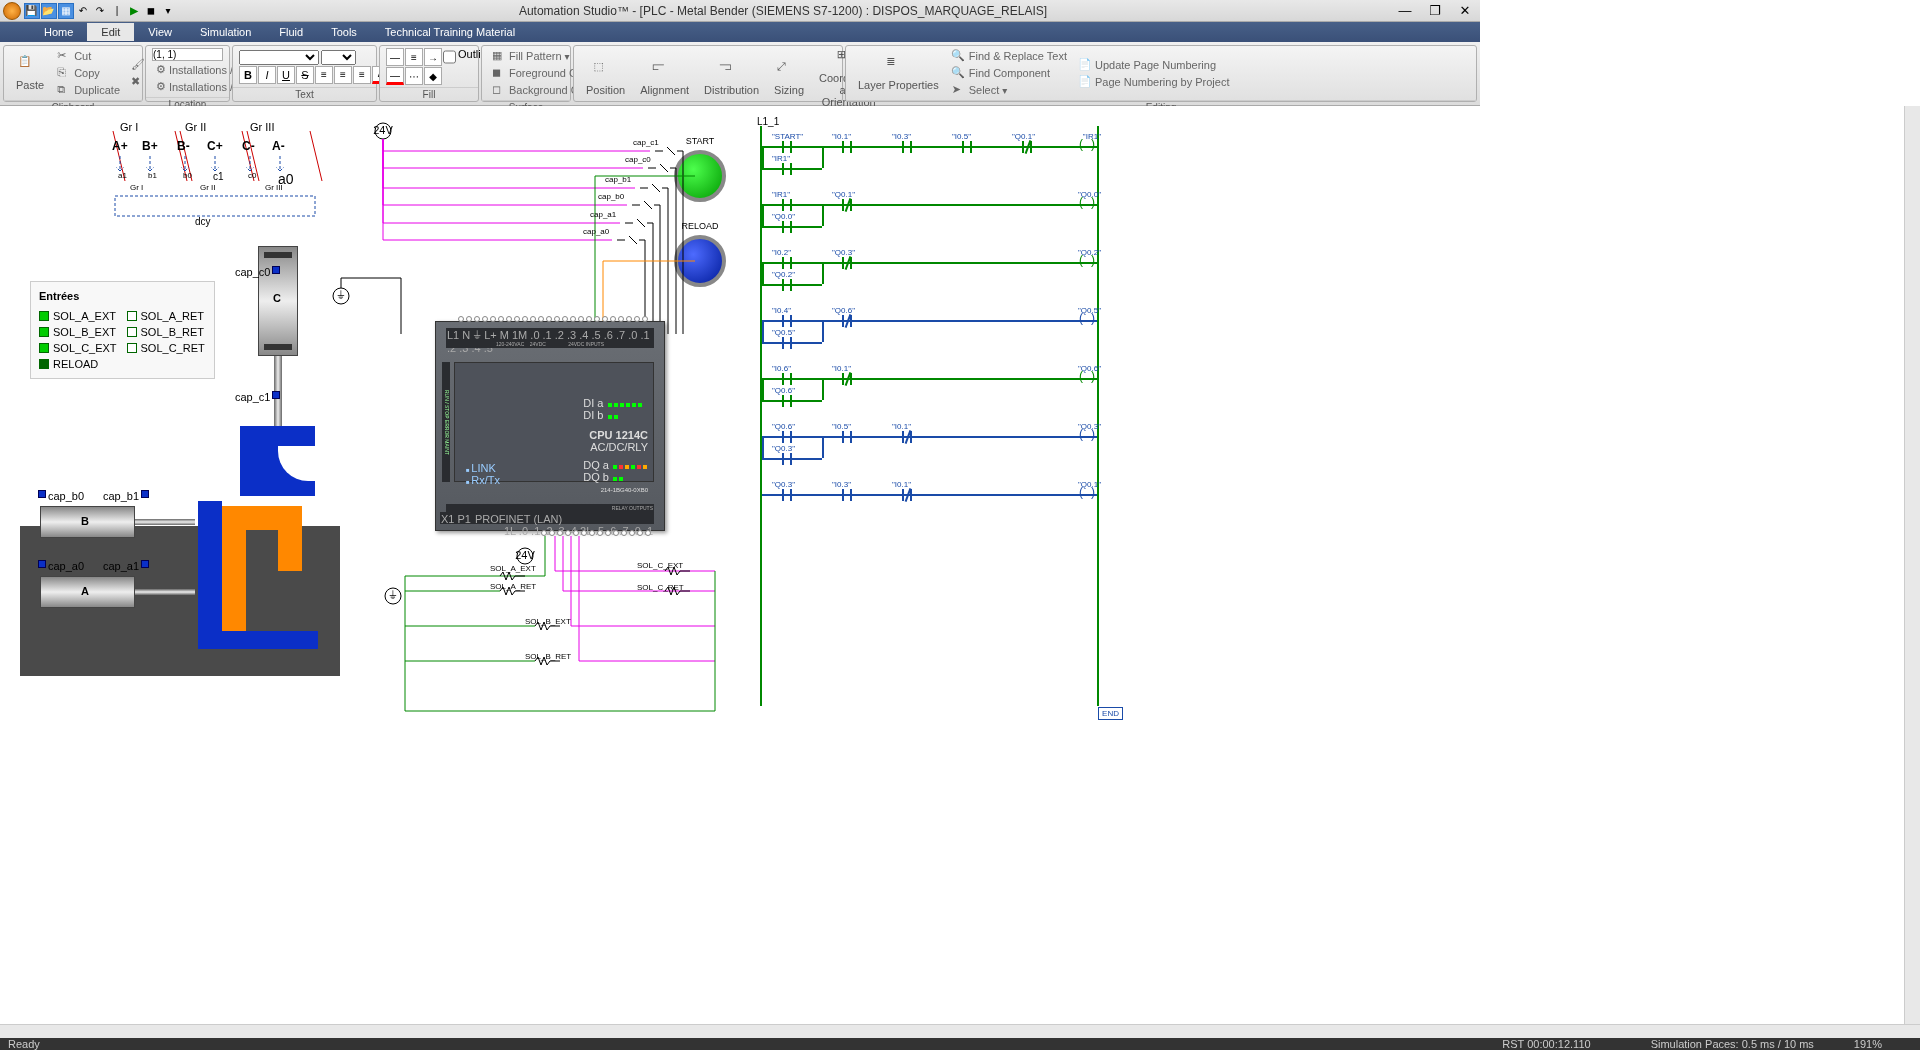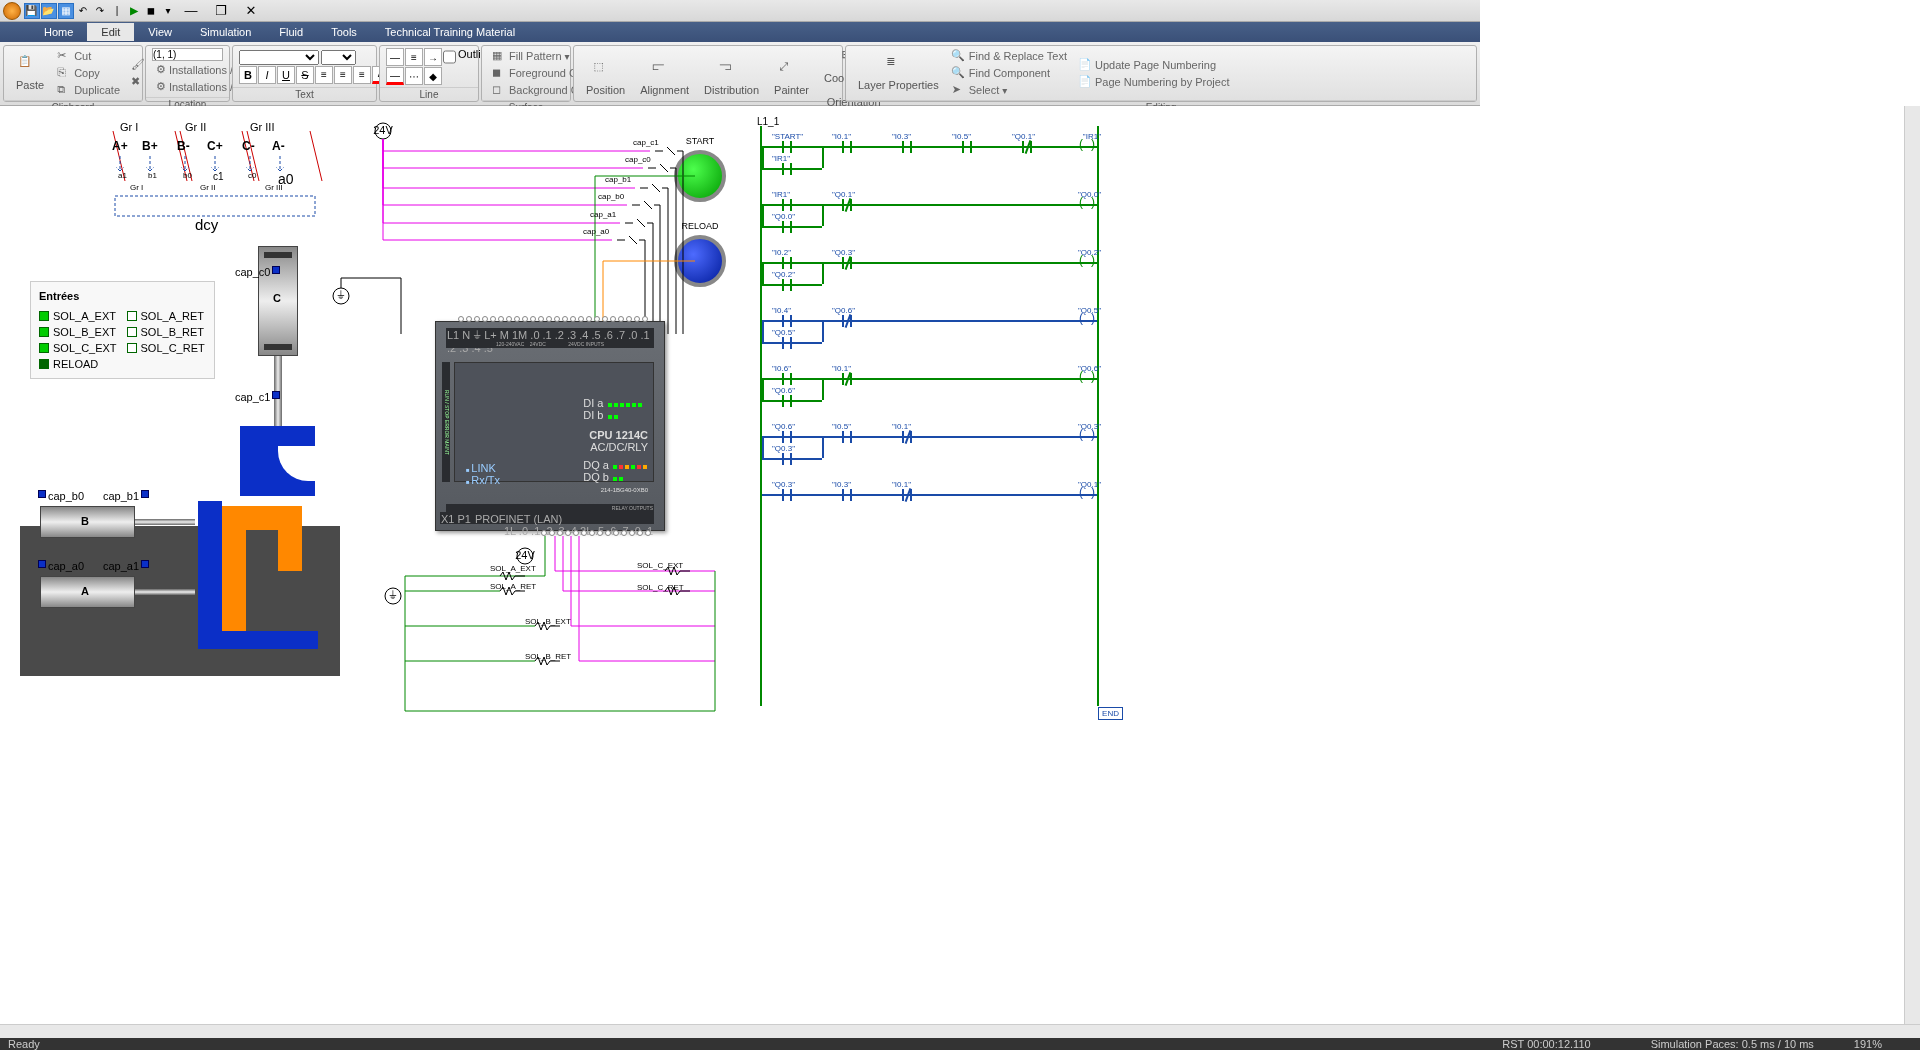--- a/index.html
+++ b/index.html
@@ -85,20 +85,21 @@
     <span class="qb">💾</span>
     <span class="qb">📂</span>
     <span class="qb">▦</span>
     <span>↶</span>
     <span>↷</span>
     <span>|</span>
     <span class="qg">▶</span>
     <span>◼</span>
     <span>▾</span>
   </div>
+  <div class="title">Automation Studio™  - [PLC - Metal Bender (SIEMENS S7-1200) : DISPOS_MARQUAGE_RELAIS]</div>
   <div class="winbtns">
     <span>—</span>
     <span>❐</span>
     <span>✕</span>
   </div>
 </div>
 
 <div class="menubar">
   <div class="tab">Home</div>
   <div class="tab active">Edit</div>
@@ -200,21 +201,21 @@
               <span>Outline</span>
             </label>
       </div>
       <div style="display:flex;gap:1px">
         <span class="fmtbtn" style="border-bottom:3px solid red">—</span>
         <span class="fmtbtn">⋯</span>
         <span class="fmtbtn">◆</span>
       </div>
     </div>
       </div>
-    <div class="label">Line</div>
+    <div class="label">Fill</div>
   </div>
   <div class="rgroup" style="width:90px">
     <div class="body">
         <div class="vstack">
       <div class="rbtn"><span class="ic">▦</span><span>Fill Pattern</span>▾</div>
       <div class="rbtn"><span class="ic">◼</span><span>Foreground Colour</span>▾</div>
       <div class="rbtn"><span class="ic">◻</span><span>Background Colour</span>▾</div>
     </div>
       </div>
     <div class="label">Surface</div>
@@ -228,21 +229,21 @@
       <div class="bigbtn">
           <span class="ic">⫍</span>
           <span>Alignment</span>
         </div>
       <div class="bigbtn">
           <span class="ic">⫎</span>
           <span>Distribution</span>
         </div>
       <div class="bigbtn">
           <span class="ic">⤢</span>
-          <span>Painter</span>
+          <span>Sizing</span>
         </div>
       <div class="bigbtn">
           <span class="ic">⊞</span>
           <span style="text-align:center">Coordinates and Orientation</span>
         </div>
       <div class="rbtn">
           <span class="ic">👁</span>
           <span>Visibility</span>
         </div>
     </div>
@@ -319,21 +320,21 @@
     <div class="step" style="position:absolute;top:18px;left:162px">A-</div>
     <div style="position:absolute;top:50px;left:8px;font-size:8px">a1</div>
     <div style="position:absolute;top:50px;left:38px;font-size:8px">b1</div>
     <div style="position:absolute;top:50px;left:73px;font-size:8px">b0</div>
     <div style="position:absolute;top:50px;left:103px;font-size:10px">c1</div>
     <div style="position:absolute;top:50px;left:138px;font-size:8px">c0</div>
     <div style="position:absolute;top:50px;left:168px;font-size:14px">a0</div>
     <div style="position:absolute;top:62px;left:20px;font-size:8px">Gr I</div>
     <div style="position:absolute;top:62px;left:90px;font-size:8px">Gr II</div>
     <div style="position:absolute;top:62px;left:155px;font-size:8px">Gr III</div>
-    <div style="position:absolute;top:95px;left:85px;font-size:15px">dcy</div>
+    <div style="position:absolute;top:95px;left:85px;font-size:10px">dcy</div>
   </div>
 
   <div class="entrees">
     <div class="hdr">Entrées</div>
     <div class="eg" id="entrees-grid">
         <div class="erow">
           <span class="sq on"></span>
           <span>SOL_A_EXT</span>
         </div>
         <div class="erow">

